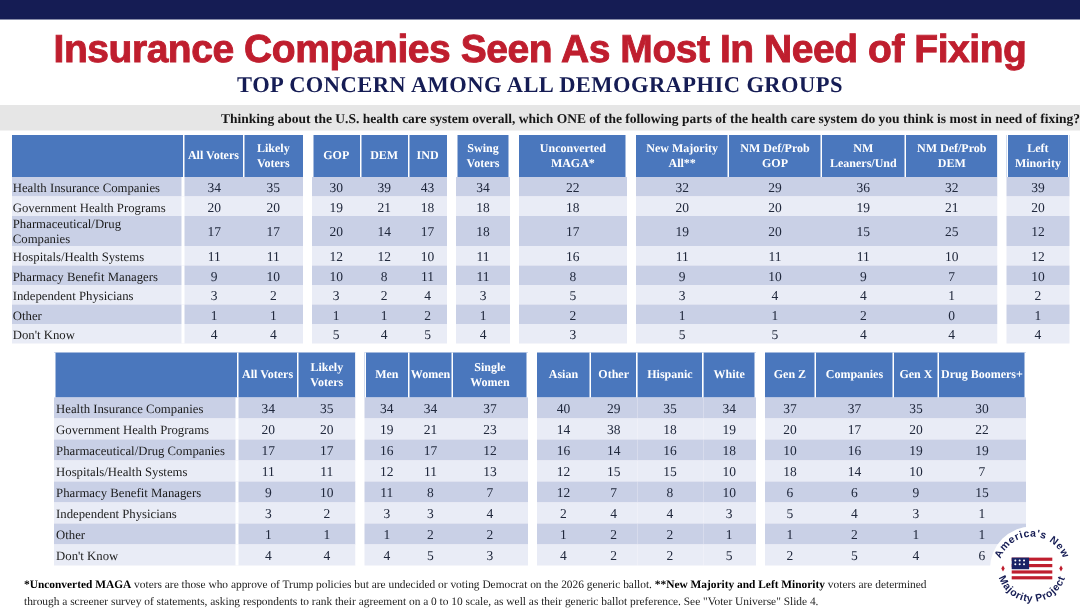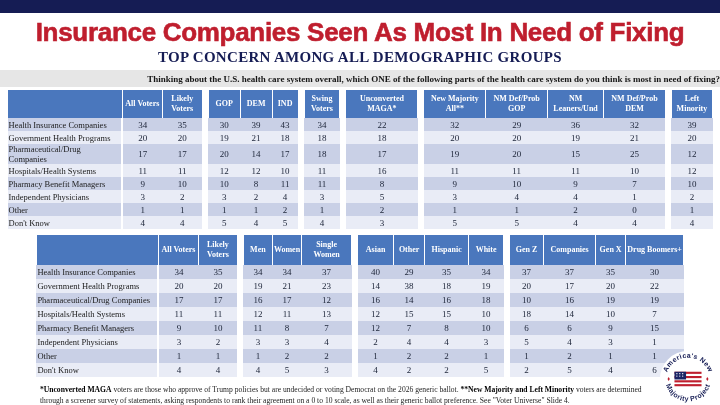--- a/index.html
+++ b/index.html
@@ -42,21 +42,21 @@
   .t1 tbody td { height:13px; }
   .t2 tbody td { height:14px; }
   tbody tr.odd  td { background:var(--stripe-dark,#c9d0e6); }
   tbody tr.even td { background:var(--stripe-light,#e9ecf6); }
   tbody td.lab {
     text-align:left; padding-left:1px; font-size:8.5px; color:#1c1c1c;
     border-right:2px solid #ffffff;
   }
   .footer { position:relative; margin-top:7px; }
   .footnote {
-    margin-left:40px; width:620px; font-size:7.6px; line-height:1.45; color:#1d1d1d;
+    margin-left:16px; width:620px; font-size:7.6px; line-height:1.45; color:#1d1d1d;
   }
   .footnote b { color:#000; }
   .logo { position:absolute; right:3px; bottom:-2px; width:58px; height:58px; }
   .logo text { font-family:"Liberation Sans", sans-serif; font-weight:bold; fill:var(--navy,#1a2365); }
 </style>
 </head>
 <body>
 
 <div class="topbar"></div>
 

